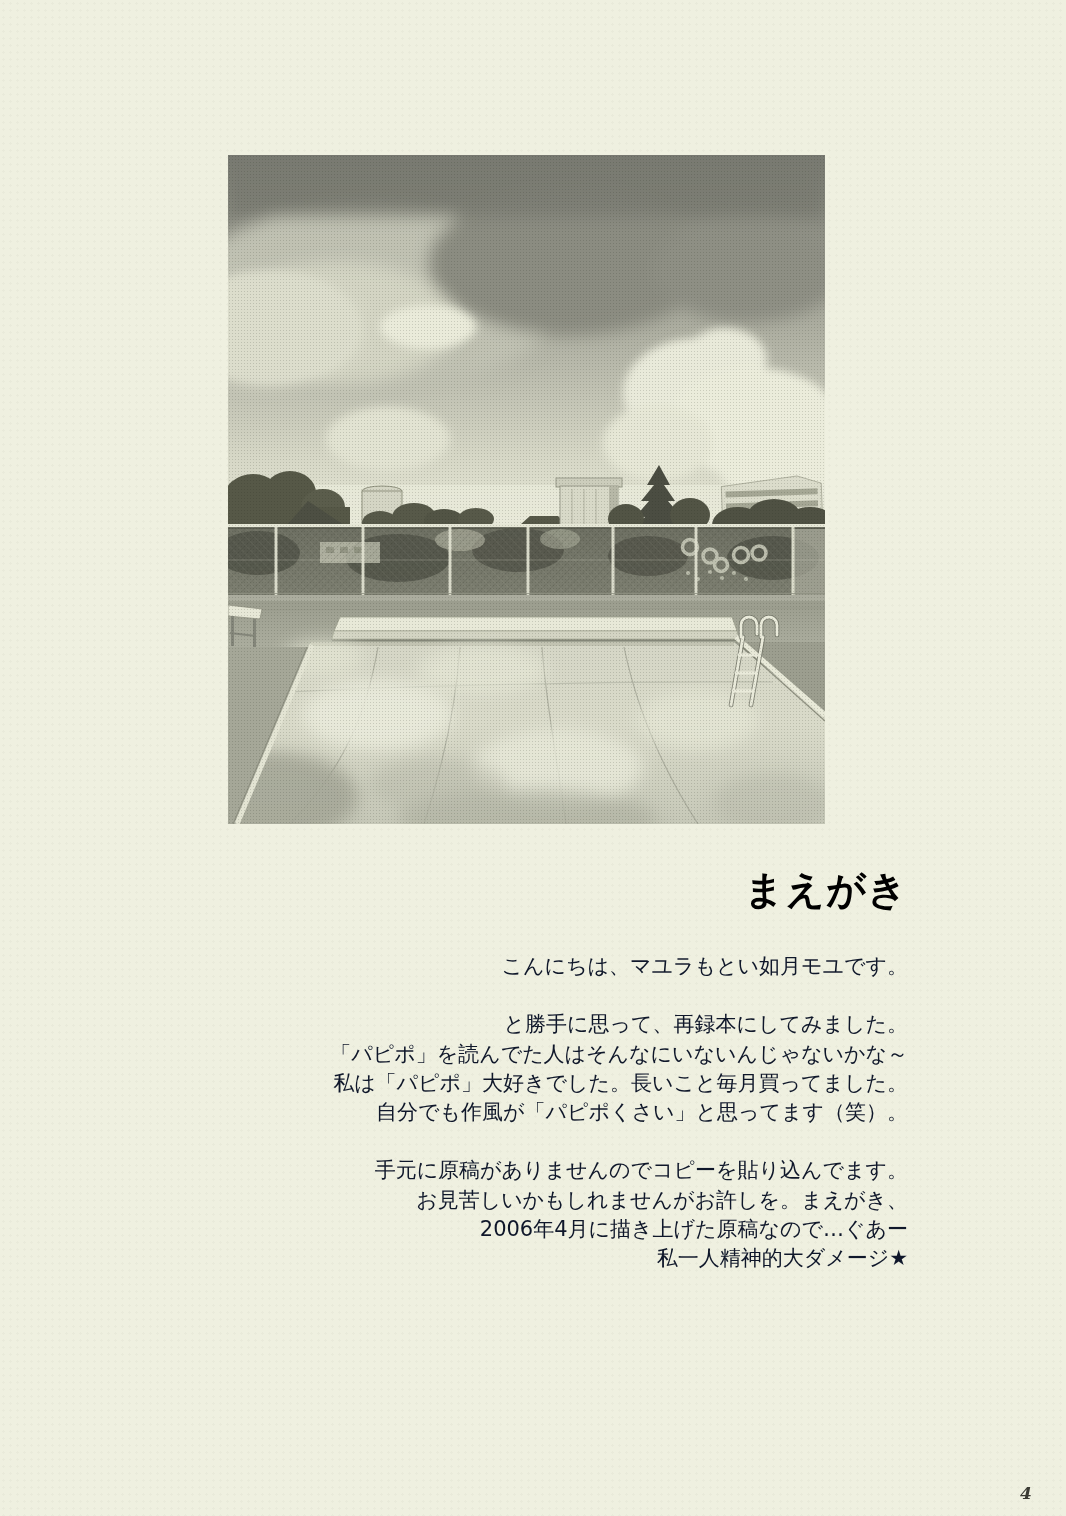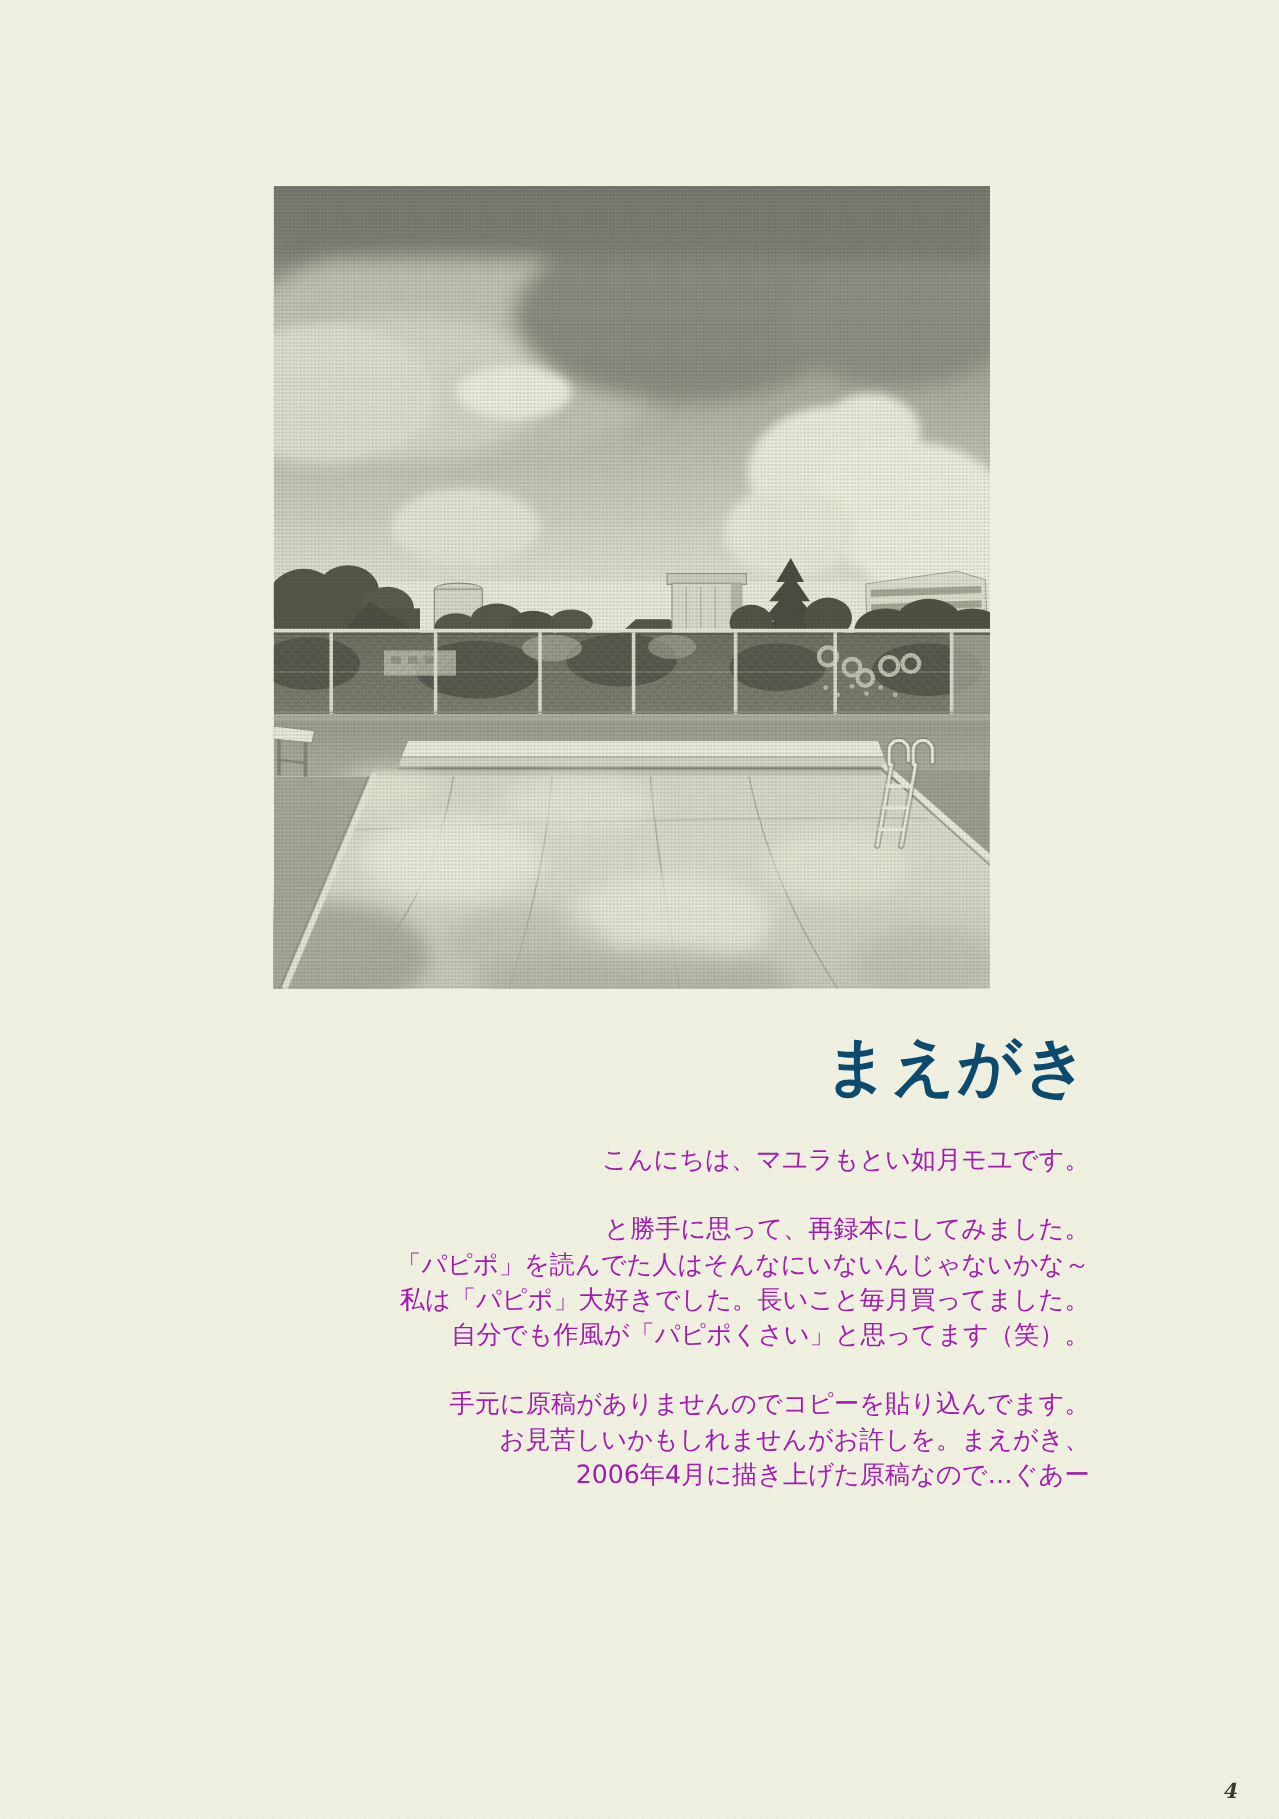--- a/index.html
+++ b/index.html
@@ -29,26 +29,26 @@
   .illustration::after{
     content:"";position:absolute;inset:0;pointer-events:none;
     background-image:radial-gradient(rgba(35,38,28,0.16) 0.7px, transparent 0.9px);
     background-size:3px 3px;
   }
   .text-block{
     position:absolute;top:866px;left:120px;right:158px;
     text-align:right;color:#2e2e29;
   }
   .heading{
-    font-size:53px;line-height:47px;font-weight:700;
-    letter-spacing:1px;margin:0 0 39px 0;color:#0c4a6e;
+    font-size:39px;line-height:47px;font-weight:700;
+    letter-spacing:1px;margin:0 0 39px 0;color:#000000;
   }
   .para{
     font-size:21px;line-height:29.3px;font-weight:500;
-    margin:0 0 29px 0;color:#a21caf;text-align:right;
+    margin:0 0 29px 0;color:#0f172a;text-align:right;
   }
   .para:last-child{margin-bottom:12px;}
   .line{white-space:nowrap;}
   .page-number{
     position:absolute;left:1020px;top:1483px;
     font-family:"DejaVu Serif","Liberation Serif",serif;
     font-style:italic;font-size:17px;font-weight:600;color:#3a3a33;
   }
 </style>
 </head>
@@ -275,17 +275,18 @@
       <div class="line">と勝手に思って、再録本にしてみました。</div>
       <div class="line">「パピポ」を読んでた人はそんなにいないんじゃないかな～</div>
       <div class="line">私は「パピポ」大好きでした。長いこと毎月買ってました。</div>
       <div class="line">自分でも作風が「パピポくさい」と思ってます（笑）。</div>
     </section>
 
     <section class="para">
       <div class="line">手元に原稿がありませんのでコピーを貼り込んでます。</div>
       <div class="line">お見苦しいかもしれませんがお許しを。まえがき、</div>
       <div class="line">2006年4月に描き上げた原稿なので…ぐあー</div>
+      <div class="line">私一人精神的大ダメージ★</div>
     </section>
   </main>
 
   <div class="page-number">4</div>
 </div>
 
 </body></html>

